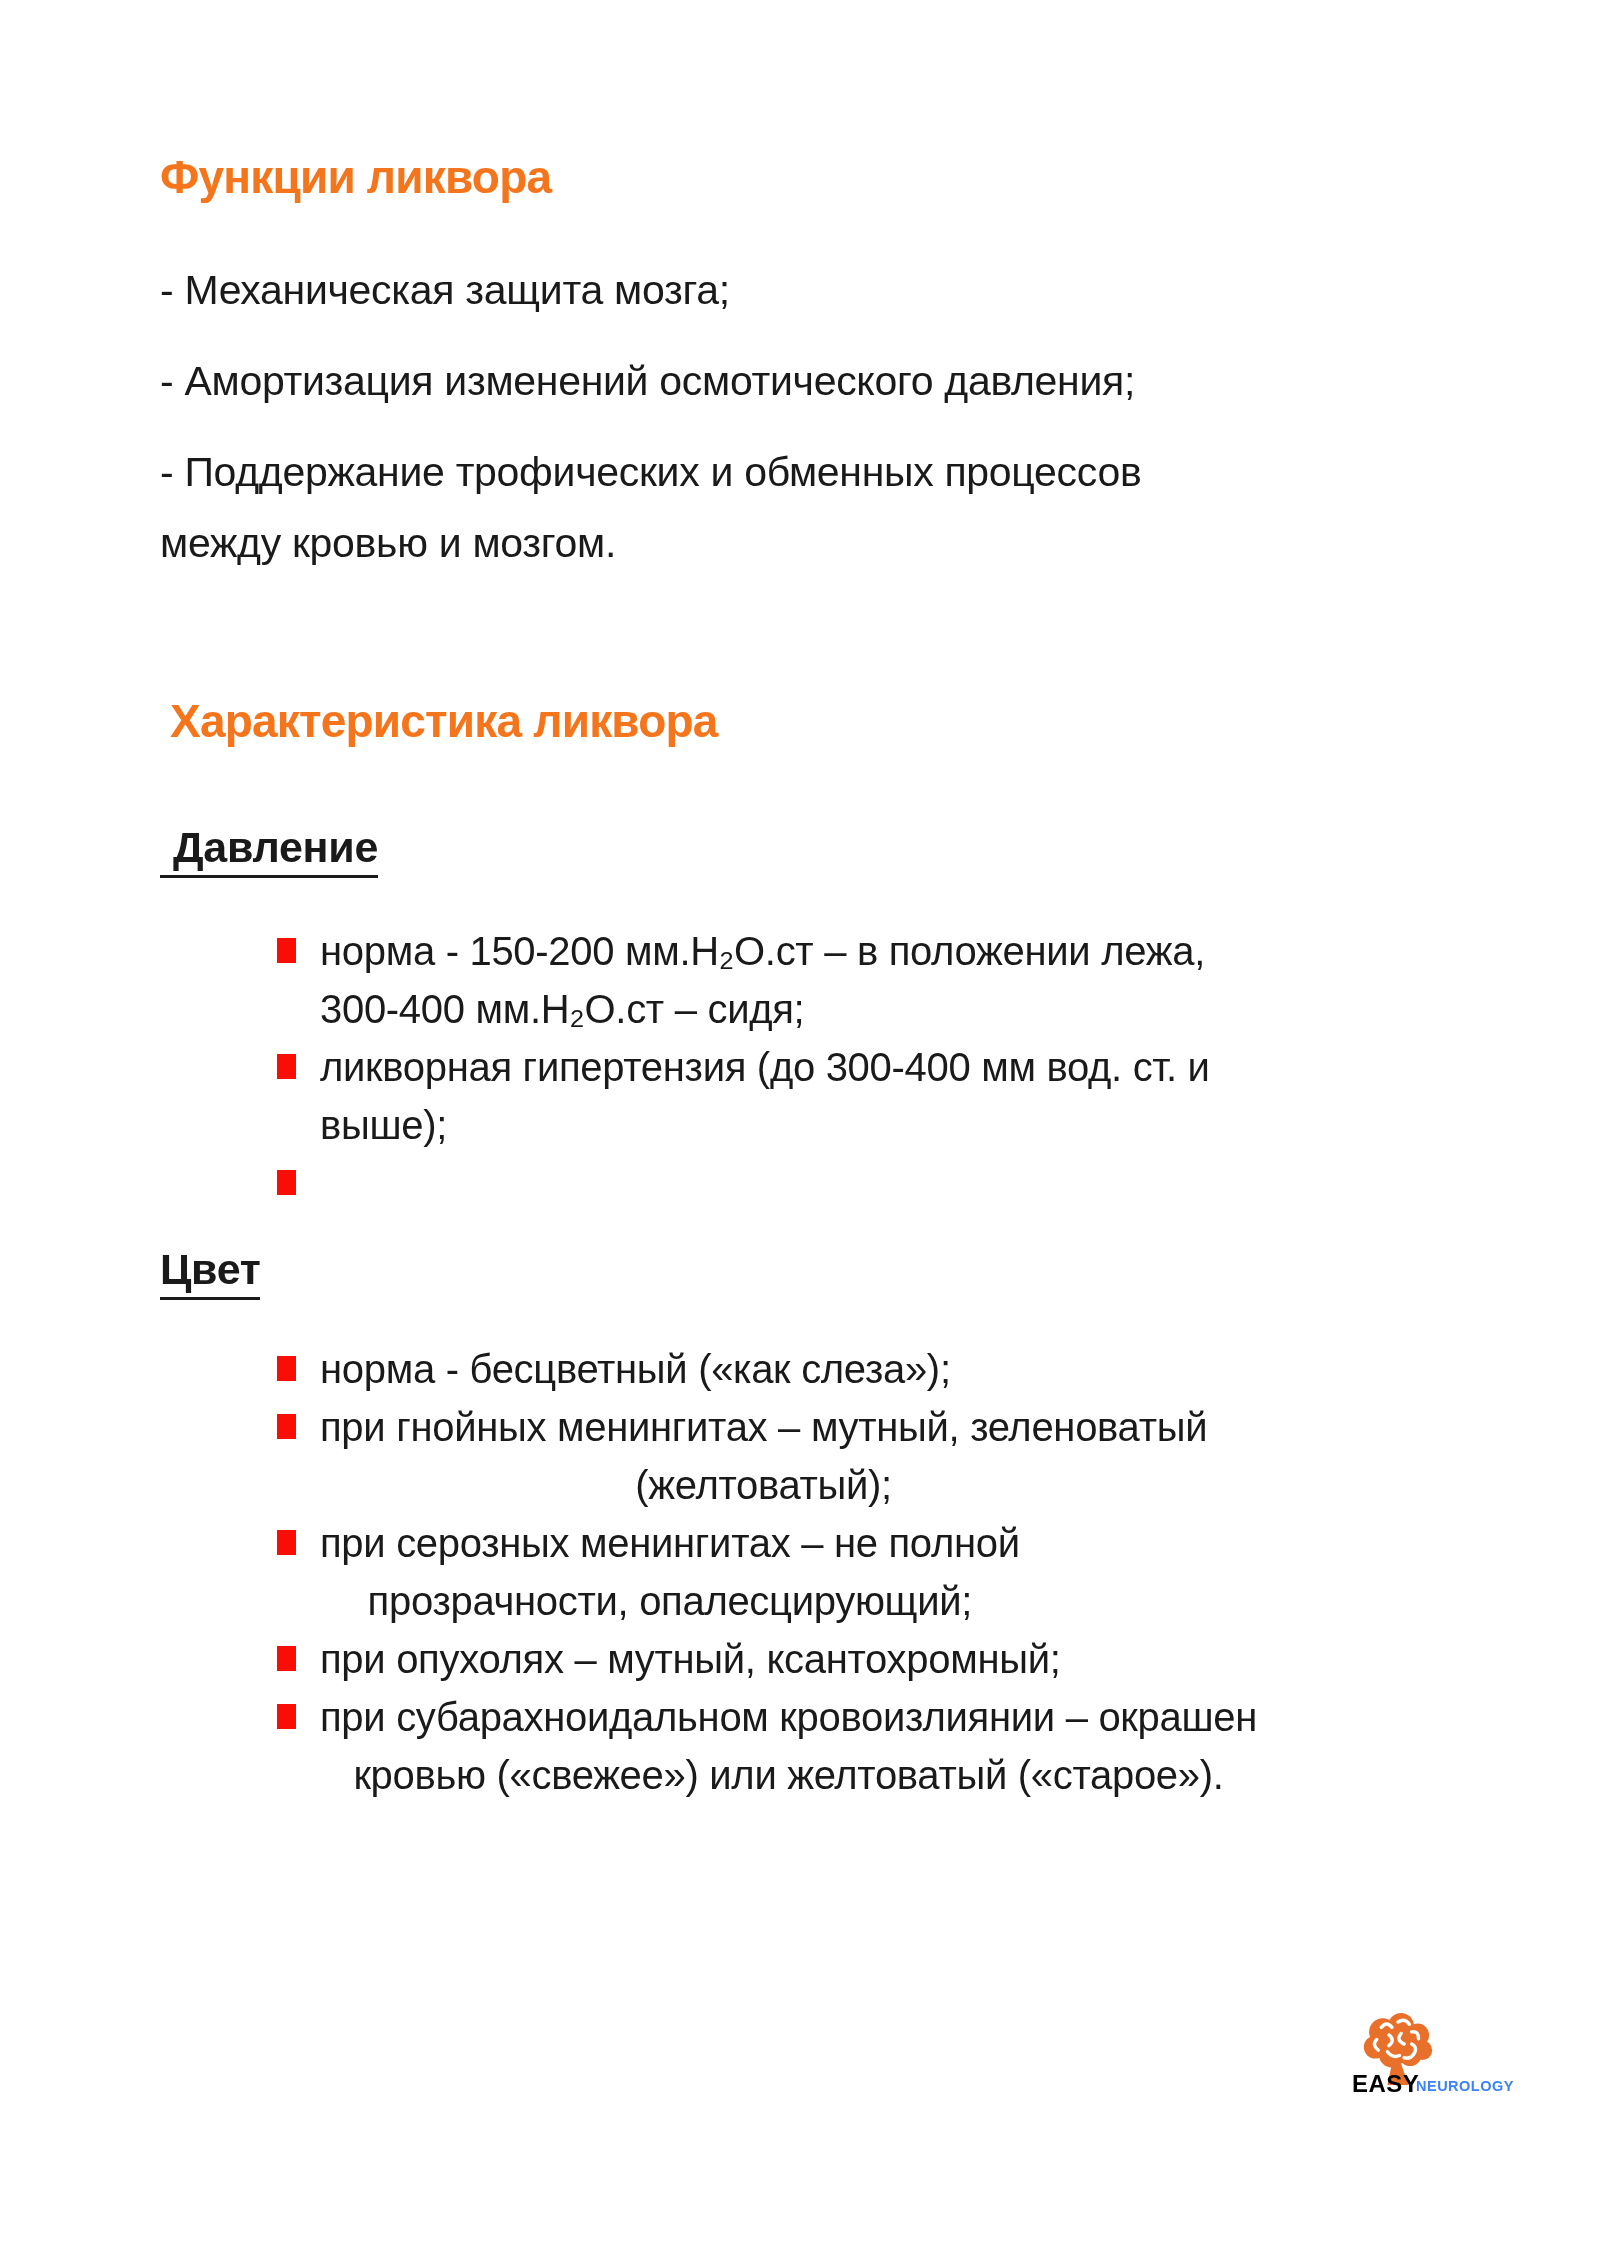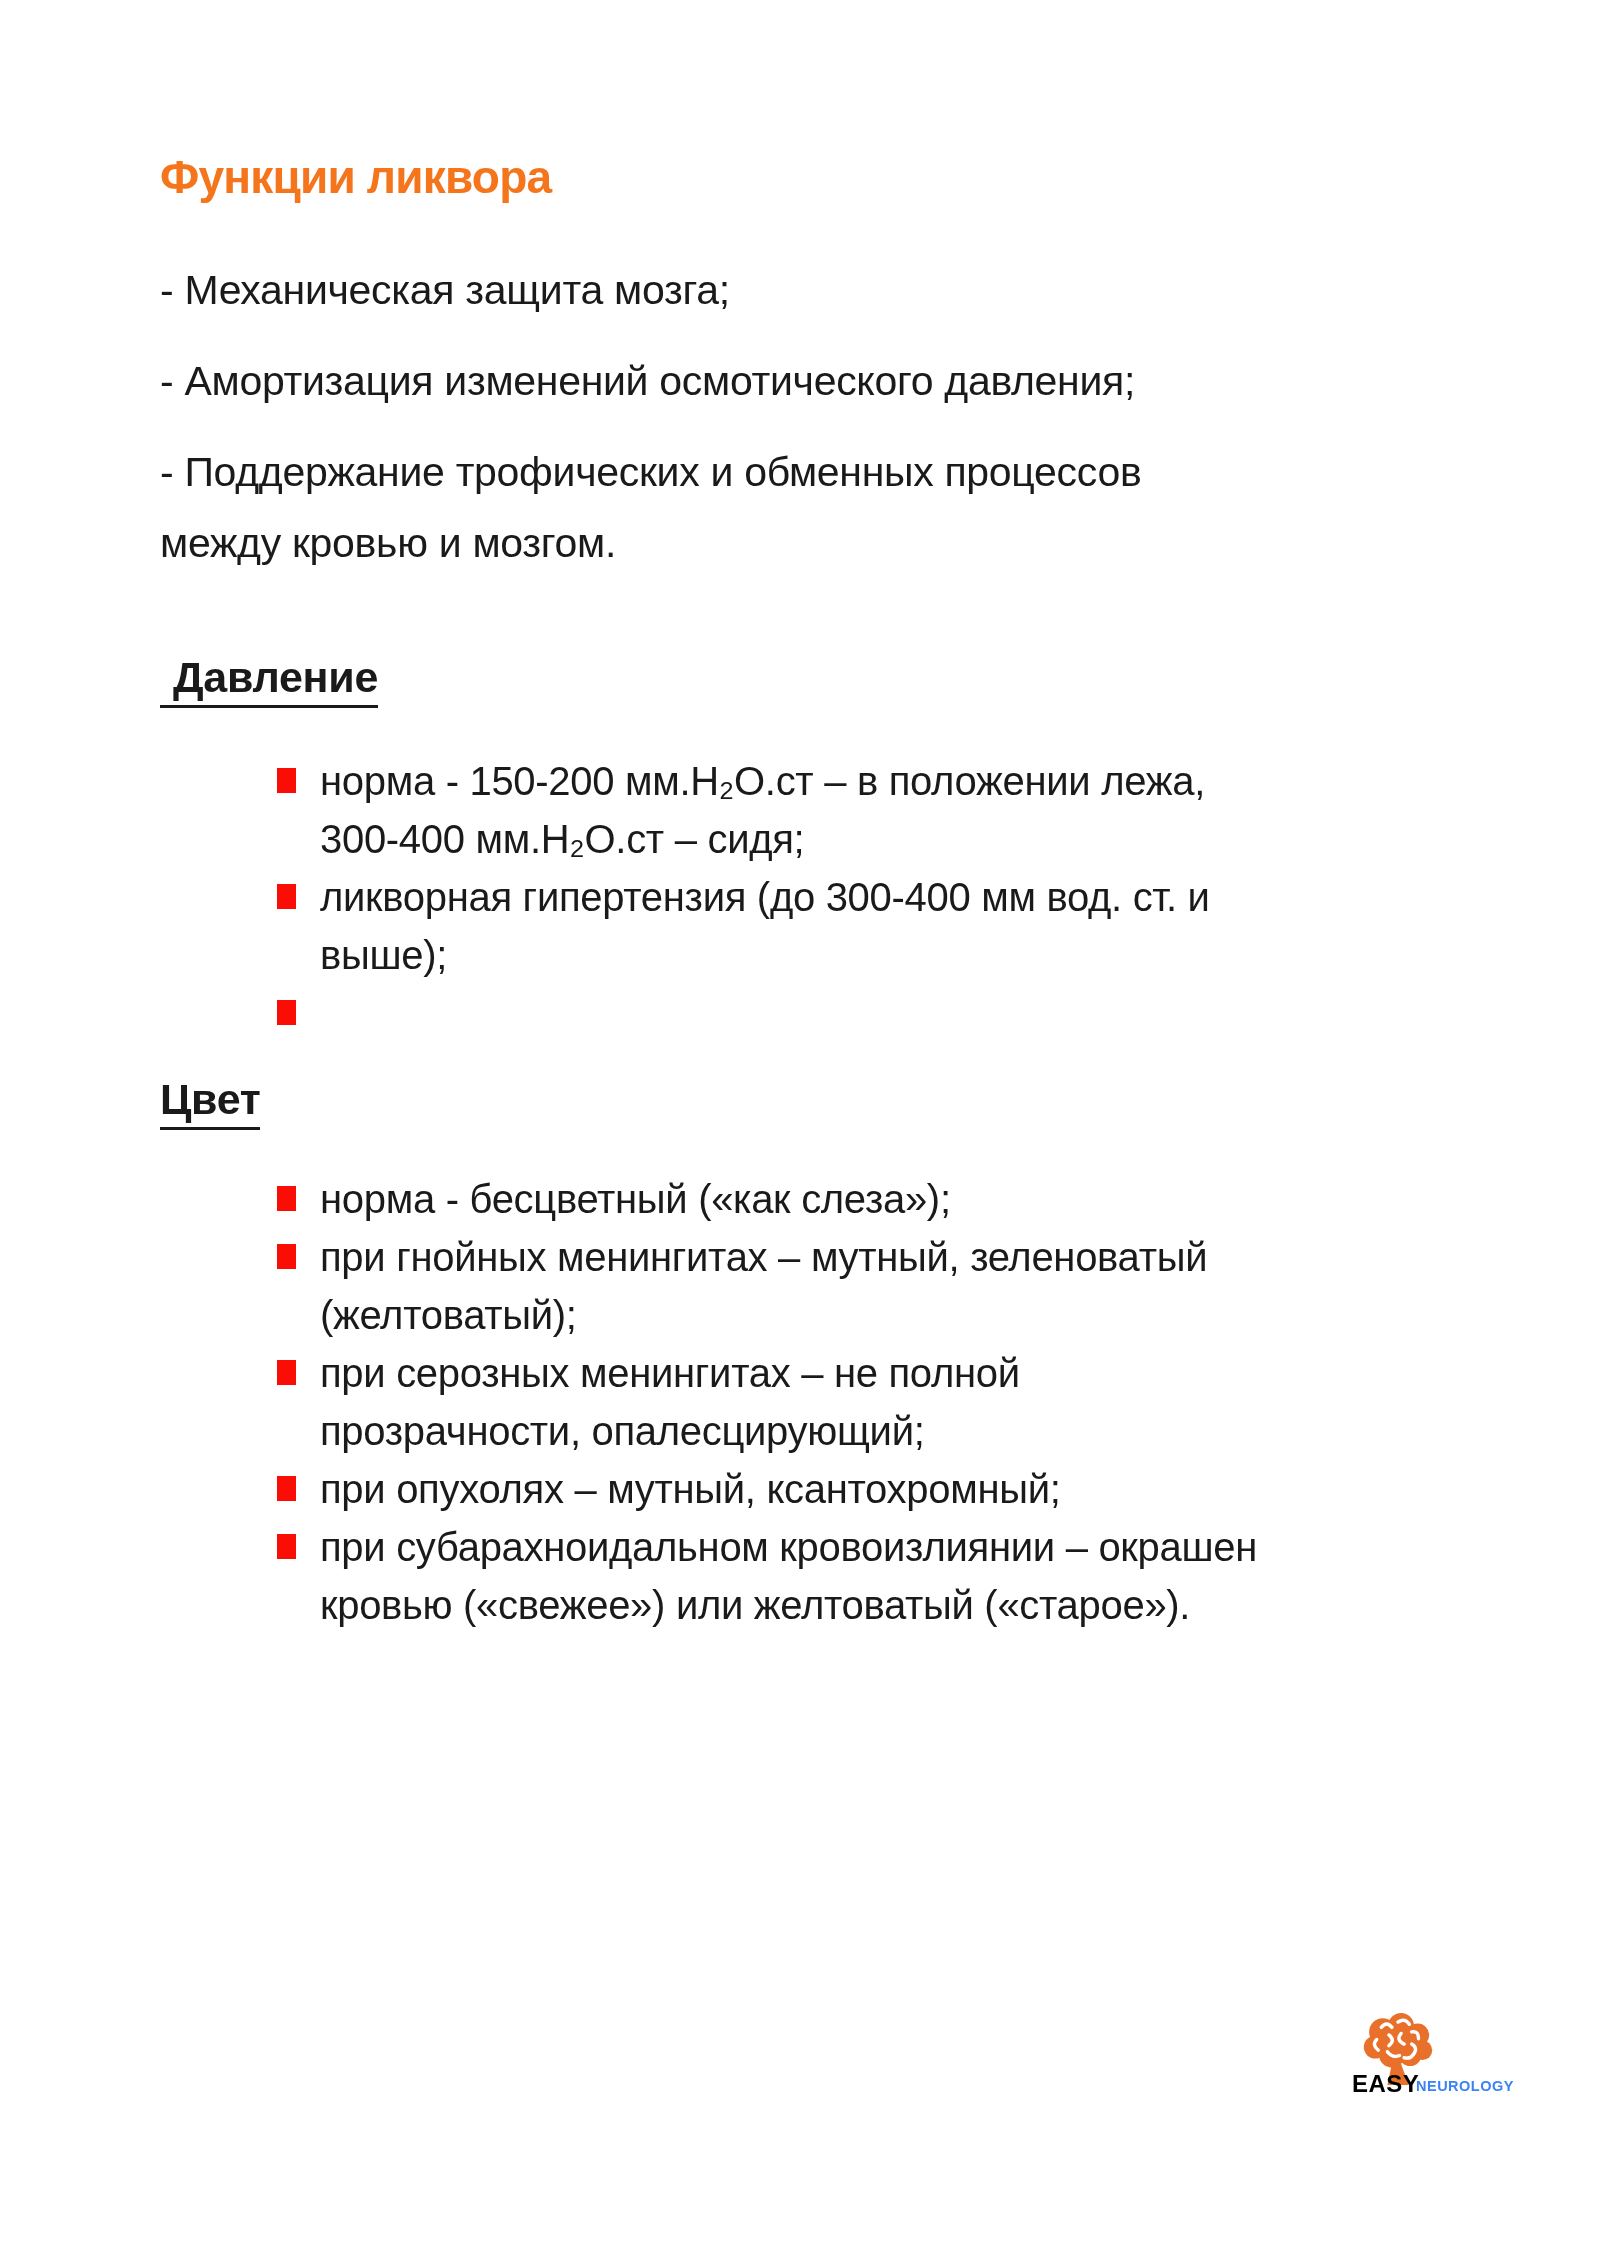--- a/index.html
+++ b/index.html
@@ -48,21 +48,21 @@
     padding-bottom: 2px;
   }
   .subheading .u.lead-space { padding-left: 13px; }
   ul.bullets {
     list-style: none;
     margin: 0;
     padding: 0 0 0 117px;
     max-width: 1240px;
   }
   ul.bullets.pressure { margin-top: 44px; }
-  ul.bullets.color { margin-top: 40px; }
+  ul.bullets.color { margin-top: 40px; text-align: center; }
   ul.bullets li {
     display: flex;
     align-items: flex-start;
     font-size: 40px;
     line-height: 58px;
     letter-spacing: -0.3px;
     margin: 0;
   }
   ul.bullets li .sq {
     flex: 0 0 auto;
@@ -110,20 +110,21 @@
 
 <div class="content">
 
   <h1 class="section-heading first">Функции ликвора</h1>
 
   <p class="dash-item">- Механическая защита мозга;</p>
   <p class="dash-item">- Амортизация изменений осмотического давления;</p>
   <p class="dash-item">- Поддержание трофических и обменных процессов
 между кровью и мозгом.</p>
 
+  <h1 class="section-heading second">Характеристика ликвора</h1>
 
   <h2 class="subheading pressure"><span class="u lead-space">Давление</span></h2>
 
   <ul class="bullets pressure">
     <li>
       <span class="sq"></span>
       <span class="txt">норма - 150-200 мм.H₂O.ст – в положении лежа,
 300-400 мм.H₂O.ст – сидя;</span>
     </li>
     <li>

